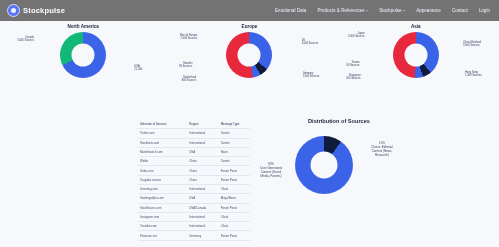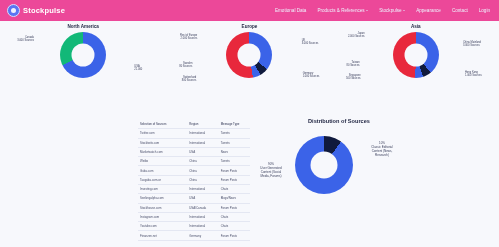--- a/index.html
+++ b/index.html
@@ -7,21 +7,21 @@
     width:499px;height:247px;overflow:hidden;
     background:#f7f8fc;
     font-family:"Liberation Sans", sans-serif;
     color:#2c3150;
   }
   .page{position:relative;width:499px;height:247px;}
 
   
   .navbar{
     height:21px;width:100%;
-    background:#ec4899;
+    background:#737373;
     display:flex;align-items:center;
     box-sizing:border-box;
     padding:0 9px 0 7px;
   }
   .brand{display:flex;align-items:center;gap:3px;}
   .brand-mark{
     width:11px;height:11px;border-radius:50%;
     background:#5a74f3;
     border:1px solid #d6ddfd;
     display:flex;align-items:center;justify-content:center;

